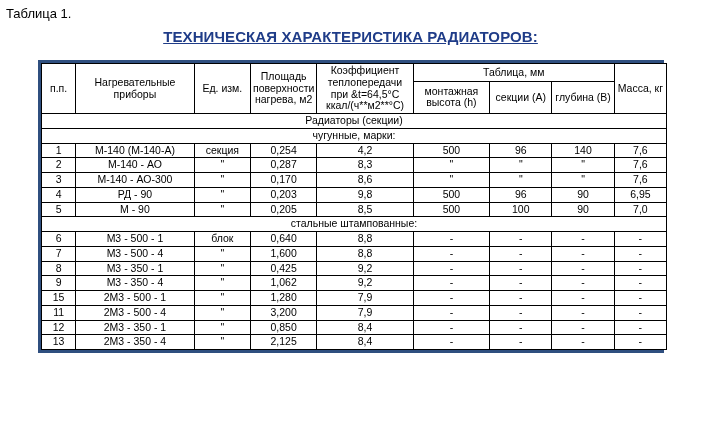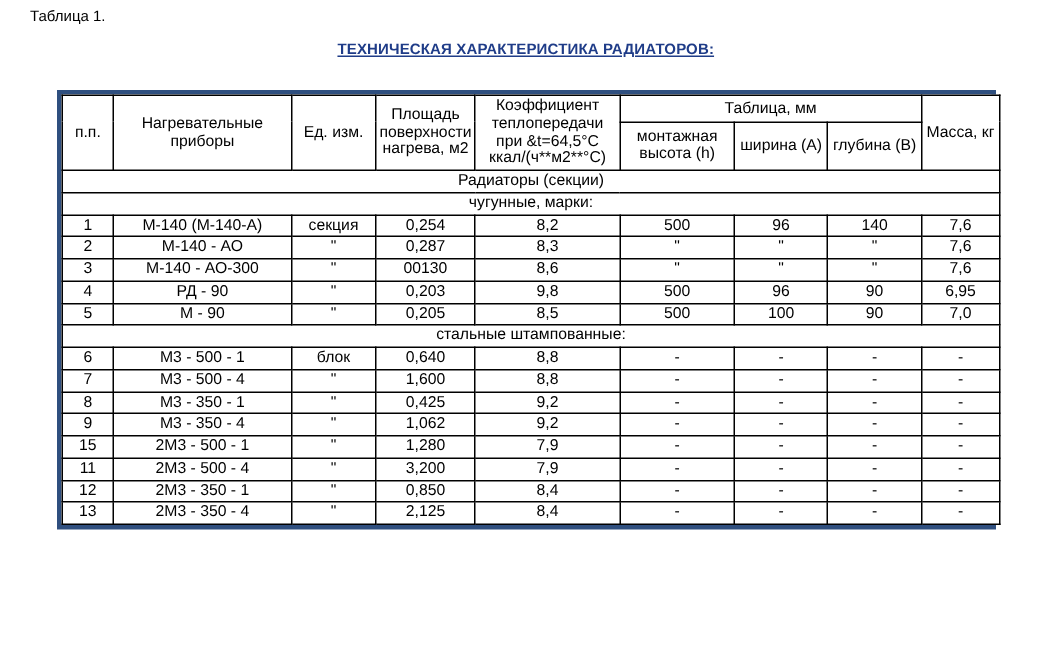--- a/index.html
+++ b/index.html
@@ -15,32 +15,32 @@
     color: #000000;
     overflow: hidden;
   }
   .page {
     position: relative;
     width: 701px;
     height: 440px;
   }
   .caption {
     position: absolute;
-    left: 20px;
+    left: 6px;
     top: 6px;
-    font-size: 10px;
+    font-size: 13px;
     color: #000;
   }
   .doc-title {
     position: absolute;
     left: 0;
     top: 28px;
     width: 701px;
     text-align: center;
-    font-size: 10px;
+    font-size: 15px;
     font-weight: bold;
     color: #1F3C88;
     text-decoration: underline;
     letter-spacing: 0.1px;
   }
   .table-wrap {
     position: absolute;
     left: 38px;
     top: 60px;
     width: 626px;
@@ -119,59 +119,59 @@
             <td rowspan="2">п.п.</td>
             <td rowspan="2">Нагревательные приборы</td>
             <td rowspan="2">Ед. изм.</td>
             <td rowspan="2">Площадь поверхности нагрева, м2</td>
             <td rowspan="2">Коэффициент теплопередачи при &amp;t=64,5°С ккал/(ч**м2**°С)</td>
             <td colspan="3">Таблица, мм</td>
             <td rowspan="2">Масса, кг</td>
           </tr>
           <tr>
             <td class="hdr-sub">монтажная высота (h)</td>
-            <td class="hdr-sub">ширина (А)</td>
+            <td class="hdr-sub">секции (А)</td>
             <td class="hdr-sub">глубина (В)</td>
           </tr>
         </thead>
         <tbody>
           <tr class="section-row">
             <td colspan="9">Радиаторы (секции)</td>
           </tr>
           <tr class="section-row">
             <td colspan="9">чугунные, марки:</td>
           </tr>
 
           <tr>
             <td>1</td>
             <td>М-140 (М-140-А)</td>
             <td>секция</td>
             <td>0,254</td>
-            <td>8,2</td>
+            <td>4,2</td>
             <td>500</td>
             <td>96</td>
             <td>140</td>
             <td>7,6</td>
           </tr>
           <tr>
             <td>2</td>
             <td>М-140 - АО</td>
             <td>"</td>
             <td>0,287</td>
             <td>8,3</td>
             <td>"</td>
             <td>"</td>
             <td>"</td>
             <td>7,6</td>
           </tr>
           <tr>
             <td>3</td>
             <td>М-140 - АО-300</td>
             <td>"</td>
-            <td>00130</td>
+            <td>0,170</td>
             <td>8,6</td>
             <td>"</td>
             <td>"</td>
             <td>"</td>
             <td>7,6</td>
           </tr>
           <tr>
             <td>4</td>
             <td>РД - 90</td>
             <td>"</td>

